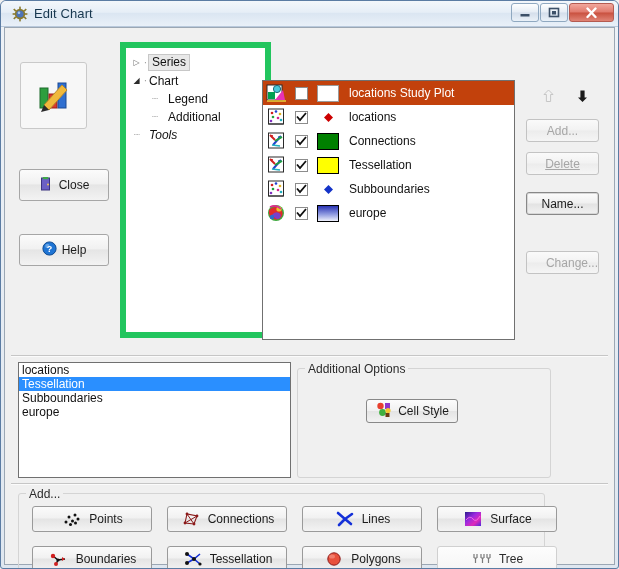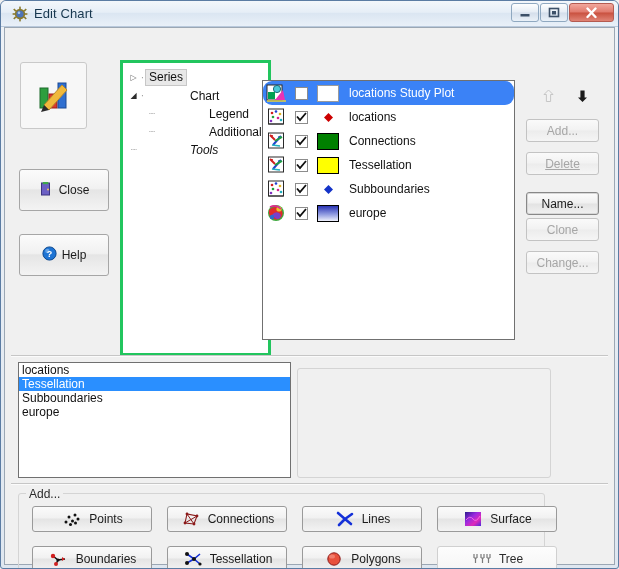--- a/index.html
+++ b/index.html
@@ -61,49 +61,49 @@
   
   #top-region { position:absolute; left:0; top:0; width:611px; height:300px; }
 
   
   #preview-box {
     position:absolute; left:15px; top:34px; width:67px; height:67px;
     background:#f7f7f7; border:1px solid #c9c9c9; border-radius:3px;
     display:flex; align-items:center; justify-content:center;
   }
   .sidebtn {
-    position:absolute; left:14px; width:90px; height:42px;
+    position:absolute; left:14px; width:90px; height:32px;
     background:linear-gradient(#fbfbfb 0%,#f1f1f1 46%,#e5e5e5 50%,#f3f3f3 100%);
     border:1px solid #a6a6a6; border-radius:3px;
     display:flex; align-items:center; justify-content:center; gap:5px;
     color:#1c1c1c; font-size:12px; cursor:default;
   }
   #btn-close { top:141px; }
   #btn-help  { top:206px; }
 
   
   #tree-panel {
-    position:absolute; left:115px; top:32px; width:151px; height:296px;
-    background:#fff; border:3px solid #22c55e;
+    position:absolute; left:115px; top:14px; width:151px; height:296px;
+    background:#fff; border:6px solid #22c55e;
   }
   #tree { padding:5px 0 0 4px; }
   .tnode { position:relative; height:18px; line-height:18px; white-space:nowrap; font-size:12px; color:#111; }
   .tnode .arrow { display:inline-block; width:13px; text-align:center; color:#6f6f6f; font-size:8px; vertical-align:middle; }
   .tnode .arrow.open { color:#2b2b2b; }
-  .tnode .lbl { display:inline-block; vertical-align:middle;margin-left:44px; }
+  .tnode .lbl { display:inline-block; vertical-align:middle; }
   .tnode .lbl.sel { background:#e8e8e8; border:1px solid #c7c7c7; padding:0 3px; margin-left:-1px; line-height:15px; }
   .dotline { display:inline-block; width:13px; color:#9a9a9a; text-align:center; font-size:10px; vertical-align:middle; letter-spacing:1px; }
 
   
   #series-panel {
     position:absolute; left:257px; top:52px; width:253px; height:260px;
     background:#fff; border:1px solid #707070;
   }
   .srow { position:relative; height:24px; display:flex; align-items:center; }
-  .srow.selected { background:#3b82f6;border-radius:9px; }
+  .srow.selected { background:#c2410c; }
   .srow.selected .srow-label { color:#ffffff; }
   .srow-icon { width:22px; height:20px; margin-left:2px; flex:none; display:flex; align-items:center; justify-content:center; }
   .cbx {
     width:13px; height:13px; margin-left:8px; flex:none;
     background:#fff; border:1px solid #8c8c8c;
     display:flex; align-items:center; justify-content:center;
   }
   .swatch { width:22px; height:17px; margin-left:9px; flex:none; border:1px solid #000; }
   .swatch.empty { background:#fff; border:1px solid #9a9a9a; }
   .dotmark { width:22px; margin-left:9px; flex:none; display:flex; align-items:center; justify-content:center; }
@@ -122,21 +122,21 @@
   }
   .actbtn.enabled {
     border:1px solid #888; color:#1c1c1c;
     background:linear-gradient(#fcfcfc 0%,#f0f0f0 48%,#e3e3e3 52%,#f1f1f1 100%);
     box-shadow:0 0 0 1px #d7d7d7 inset;
   }
   #btn-add    { top:91px; }
   #btn-delete { top:124px;text-decoration:underline; }
   #btn-name   { top:164px; }
   #btn-clone  { top:190px; }
-  #btn-change { top:223px; }
+  #btn-change { top:223px;justify-content:flex-end; }
 
   
   .hdiv { position:absolute; left:6px; right:6px; height:2px; border-top:1px solid #c6c6c6; border-bottom:1px solid #fbfbfb; }
   #div1 { top:327px; }
   #div2 { top:455px; }
 
   
   #bottom-list {
     position:absolute; left:13px; top:334px; width:273px; height:116px;
     background:#fff; border:1px solid #707070;
@@ -410,38 +410,48 @@
 
       <div class="actbtn" id="btn-add">
         <span>Add...</span>
       </div>
       <div class="actbtn" id="btn-delete">
         <span>Delete</span>
       </div>
       <div class="actbtn enabled" id="btn-name">
         <span>Name...</span>
       </div>
-      <div class="actbtn" id="btn-clone">
-        <span>Clone</span>
-      </div>
       <div class="actbtn" id="btn-change">
         <span>Change...</span>
       </div>
     </div>
 
     <div class="hdiv" id="div1"></div>
 
     <div id="bottom-list">
         <div class="blrow">locations</div>
         <div class="blrow sel">Tessellation</div>
         <div class="blrow">Subboundaries</div>
         <div class="blrow">europe</div>
       </div>
 
     <div id="grp-addopts">
+      <span class="grp-title">Additional Options</span>
+      <div id="btn-cellstyle">
+        <span>
+          <svg width="18" height="17" viewBox="0 0 18 17">
+            <circle cx="5.5" cy="5" r="3.2" fill="#e8402e"></circle>
+            <rect x="10" y="2" width="5" height="6" fill="#8e35c9"></rect>
+            <circle cx="7.5" cy="11.5" r="3.4" fill="#3fb03f"></circle>
+            <circle cx="13" cy="9.5" r="2.6" fill="#f2c62e"></circle>
+            <rect x="10.5" y="12" width="4" height="4" fill="#6b3a10"></rect>
+          </svg>
+        </span>
+        <span>Cell Style</span>
+      </div>
     </div>
 
     <div class="hdiv" id="div2"></div>
 
     <div id="grp-add">
       <span class="grp-title">Add...</span>
       <div id="add-grid">
           <div class="addbtn">
             <span class="ic">
               <svg width="20" height="16" viewBox="0 0 20 16">

